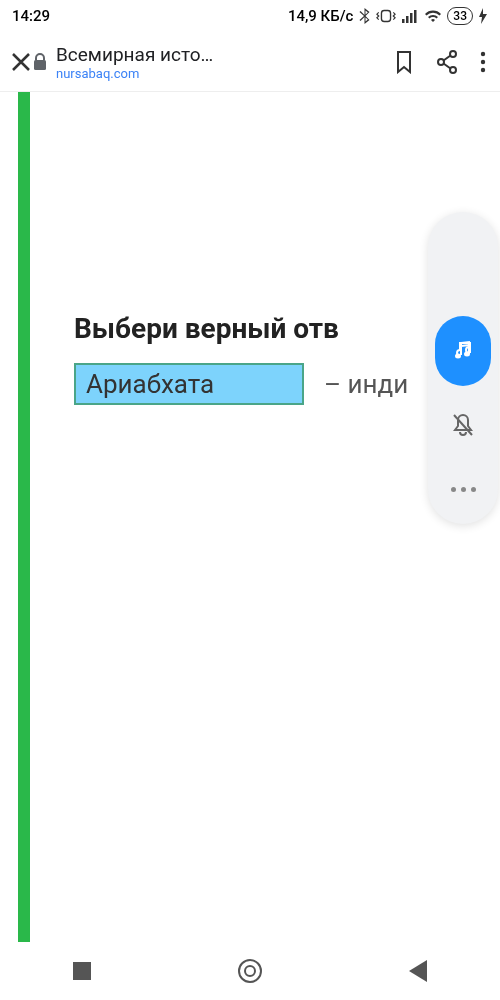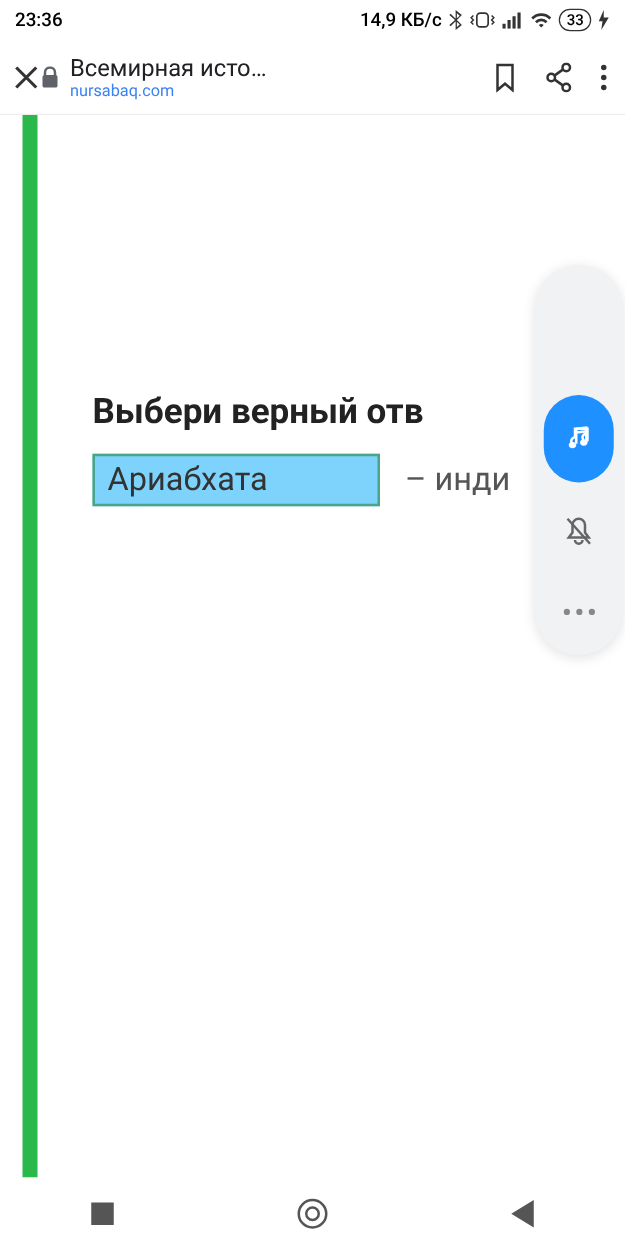--- a/index.html
+++ b/index.html
@@ -39,21 +39,21 @@
     .nav-circle2::after { content:''; position:absolute; inset:4px; border:2px solid #555; border-radius:50%; }
     .nav-tri { width: 0; height: 0; border-top: 11px solid transparent; border-bottom: 11px solid transparent; border-right: 18px solid #555; }
     
     svg { display: block; }
   </style>
 </head>
 <body>
 
 <div class="status-bar">
   <div class="status-left">
-    <span>23:36</span>
+    <span>14:29</span>
   </div>
   <div class="status-right">
     <span>14,9 КБ/с</span>
     <span>
       <svg width="13" height="16" viewBox="0 0 12 16">
           <path d="M6 0 L11 4 L7 8 L11 12 L6 16 V9 L2 13 L1 12 L5.5 8 L1 4 L2 3 L6 7 V0 Z M7 2.5 V6.5 L9.3 4.5 Z M7 9.5 V13.5 L9.3 11.5 Z" fill="#333"></path>
         </svg>
     </span>
     <span>
       <svg width="20" height="14" viewBox="0 0 22 14">

